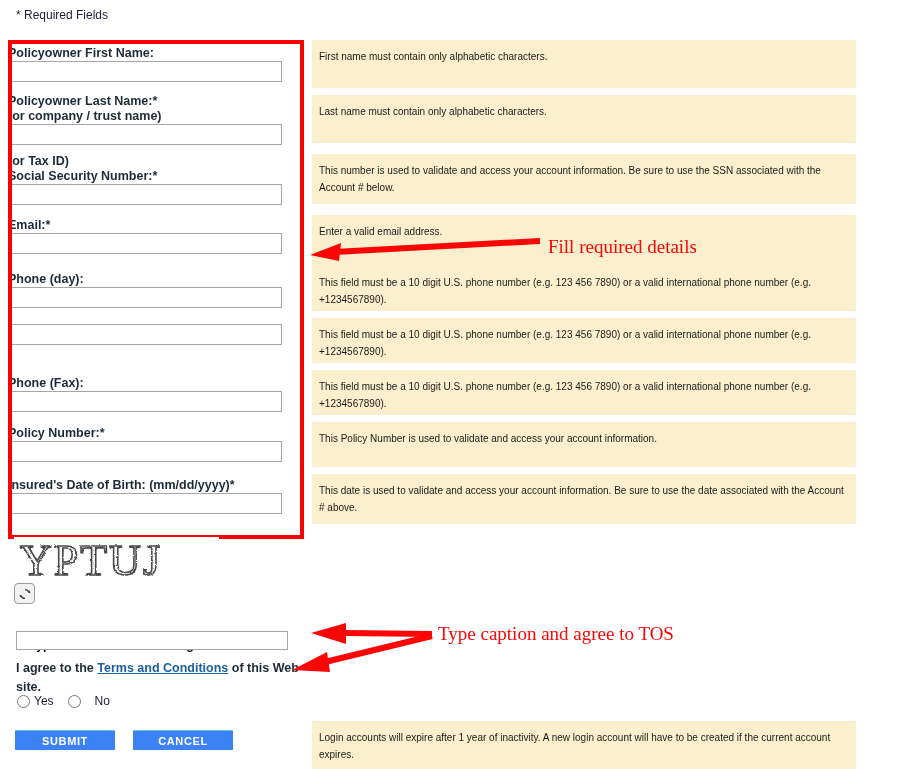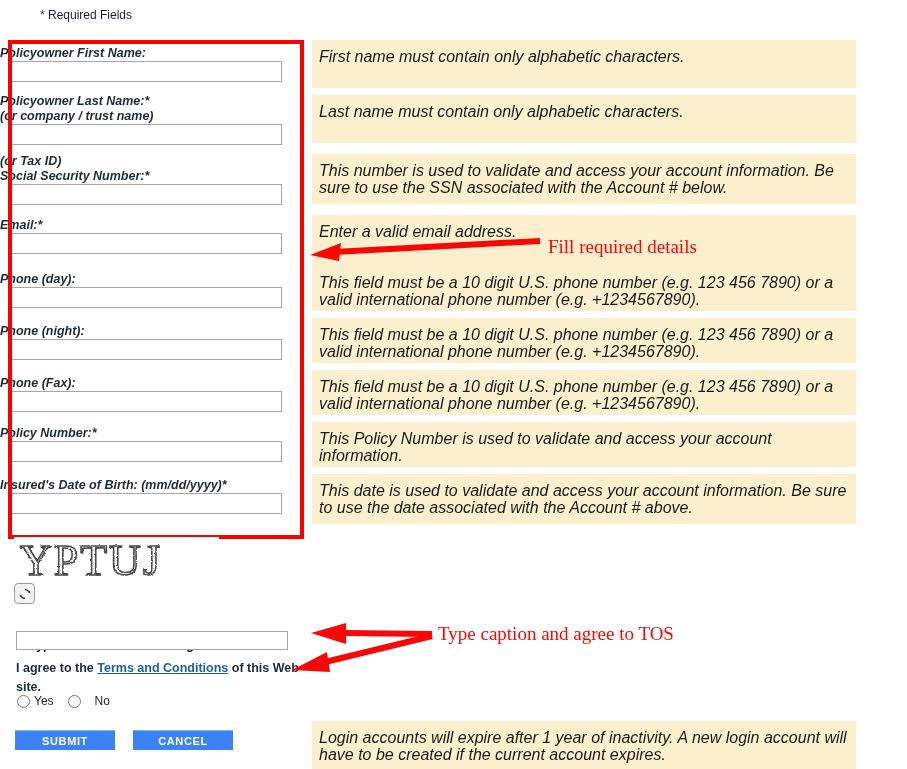--- a/index.html
+++ b/index.html
@@ -17,21 +17,20 @@
   }
 
   
   .required-note {
     position: absolute;
     left: 16px;
     top: 8px;
     font-size: 12px;
     color: #1d1d35;
     white-space: nowrap;
-    margin-left: 24px;
   }
   .redbox {
     position: absolute;
     left: 8px;
     top: 40px;
     width: 288px;
     height: 491px;
     border: 4px solid #fc0000;
     box-sizing: content-box;
     pointer-events: none;
@@ -39,22 +38,22 @@
   .field {
     position: absolute;
     left: 0;
     width: 296px;
   }
   .field-label {
     font-size: 12.5px;
     font-weight: bold;
     color: #1d2b38;
     line-height: 15px;
+    padding-left: 8px;
     white-space: nowrap;
-    font-style: italic;
   }
   .text-input {
     display: block;
     margin-left: 8px;
     width: 268px;
     height: 19px;
     border: 1px solid #a6a6a6;
     background: #ffffff;
     box-sizing: content-box;
     font-family: "Liberation Sans", sans-serif;
@@ -66,24 +65,23 @@
   
   .help-panel {
     position: absolute;
     left: 312px;
     width: 544px;
     background: #fbefcd;
     box-sizing: border-box;
     padding: 8px 6px 6px 7px;
   }
   .help-text {
-    font-size: 16px;
+    font-size: 10px;
     line-height: 17px;
     color: #1a1a1a;
-    font-style: italic;
   }
 
   
   .captcha-img {
     position: absolute;
     left: 14px;
     top: 537px;
     width: 205px;
     height: 48px;
   }
@@ -221,21 +219,20 @@
     </div>
     <div class="field" style="top: 218px;">
       <div class="field-label">Email:*</div>
       <input type="text" class="text-input" placeholder="" style="">
     </div>
     <div class="field" style="top: 272px;">
       <div class="field-label">Phone (day):</div>
       <input type="text" class="text-input" placeholder="" style="">
     </div>
     <div class="field" style="top: 324px;">
-      <div class="field-label">Phone (night):</div>
       <input type="text" class="text-input" placeholder="" style="">
     </div>
     <div class="field" style="top: 376px;">
       <div class="field-label">Phone (Fax):</div>
       <input type="text" class="text-input" placeholder="" style="">
     </div>
     <div class="field" style="top: 426px;">
       <div class="field-label">Policy Number:*</div>
       <input type="text" class="text-input" placeholder="" style="">
     </div>

